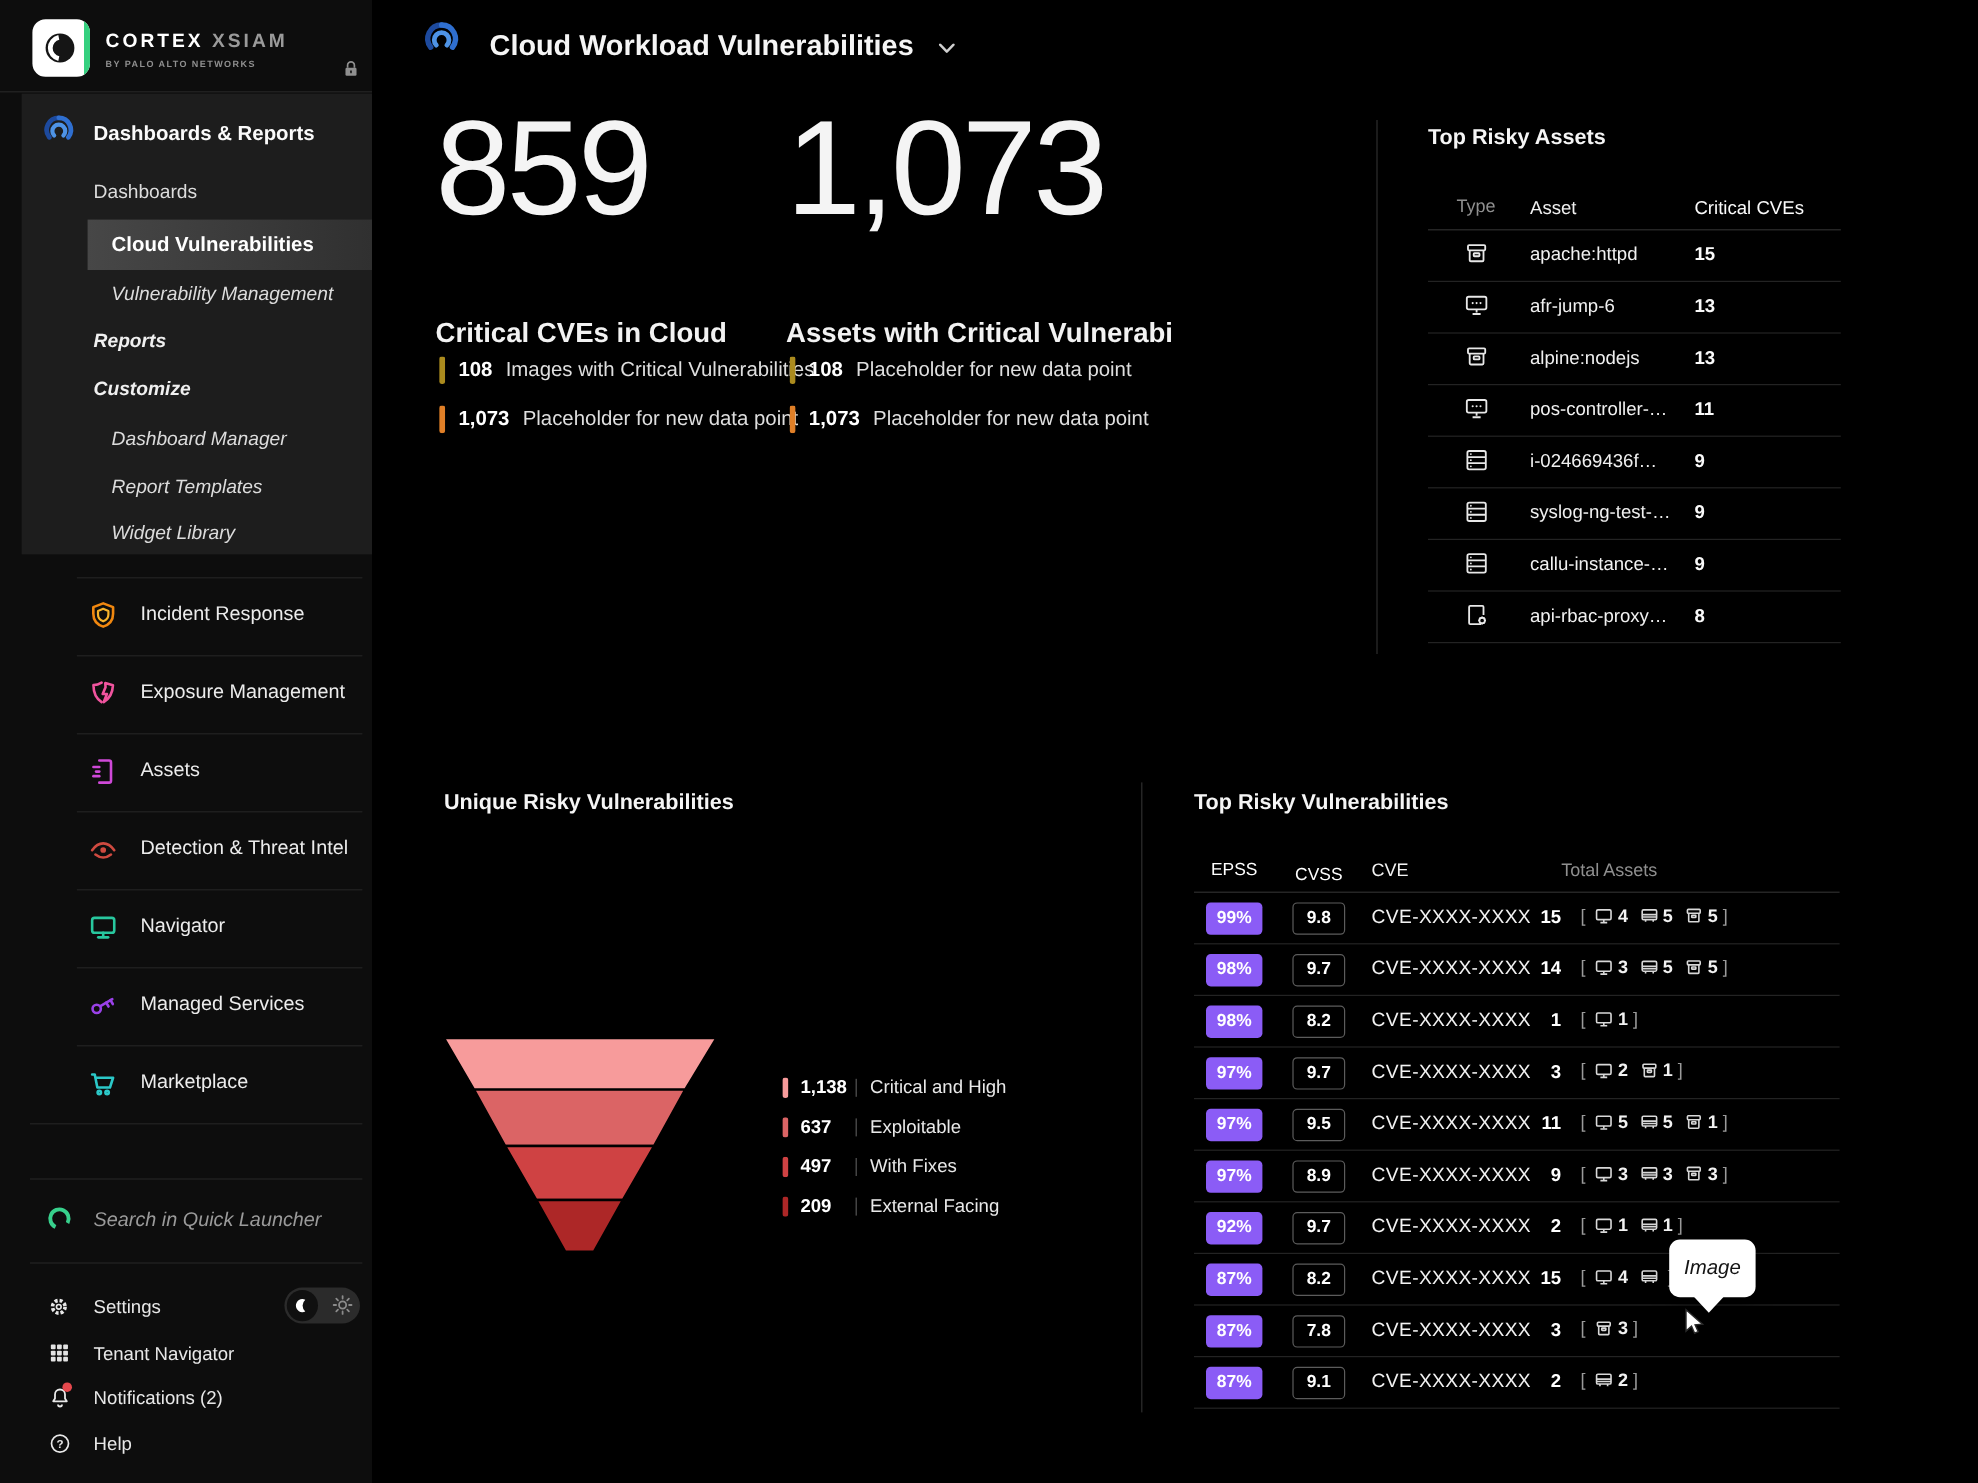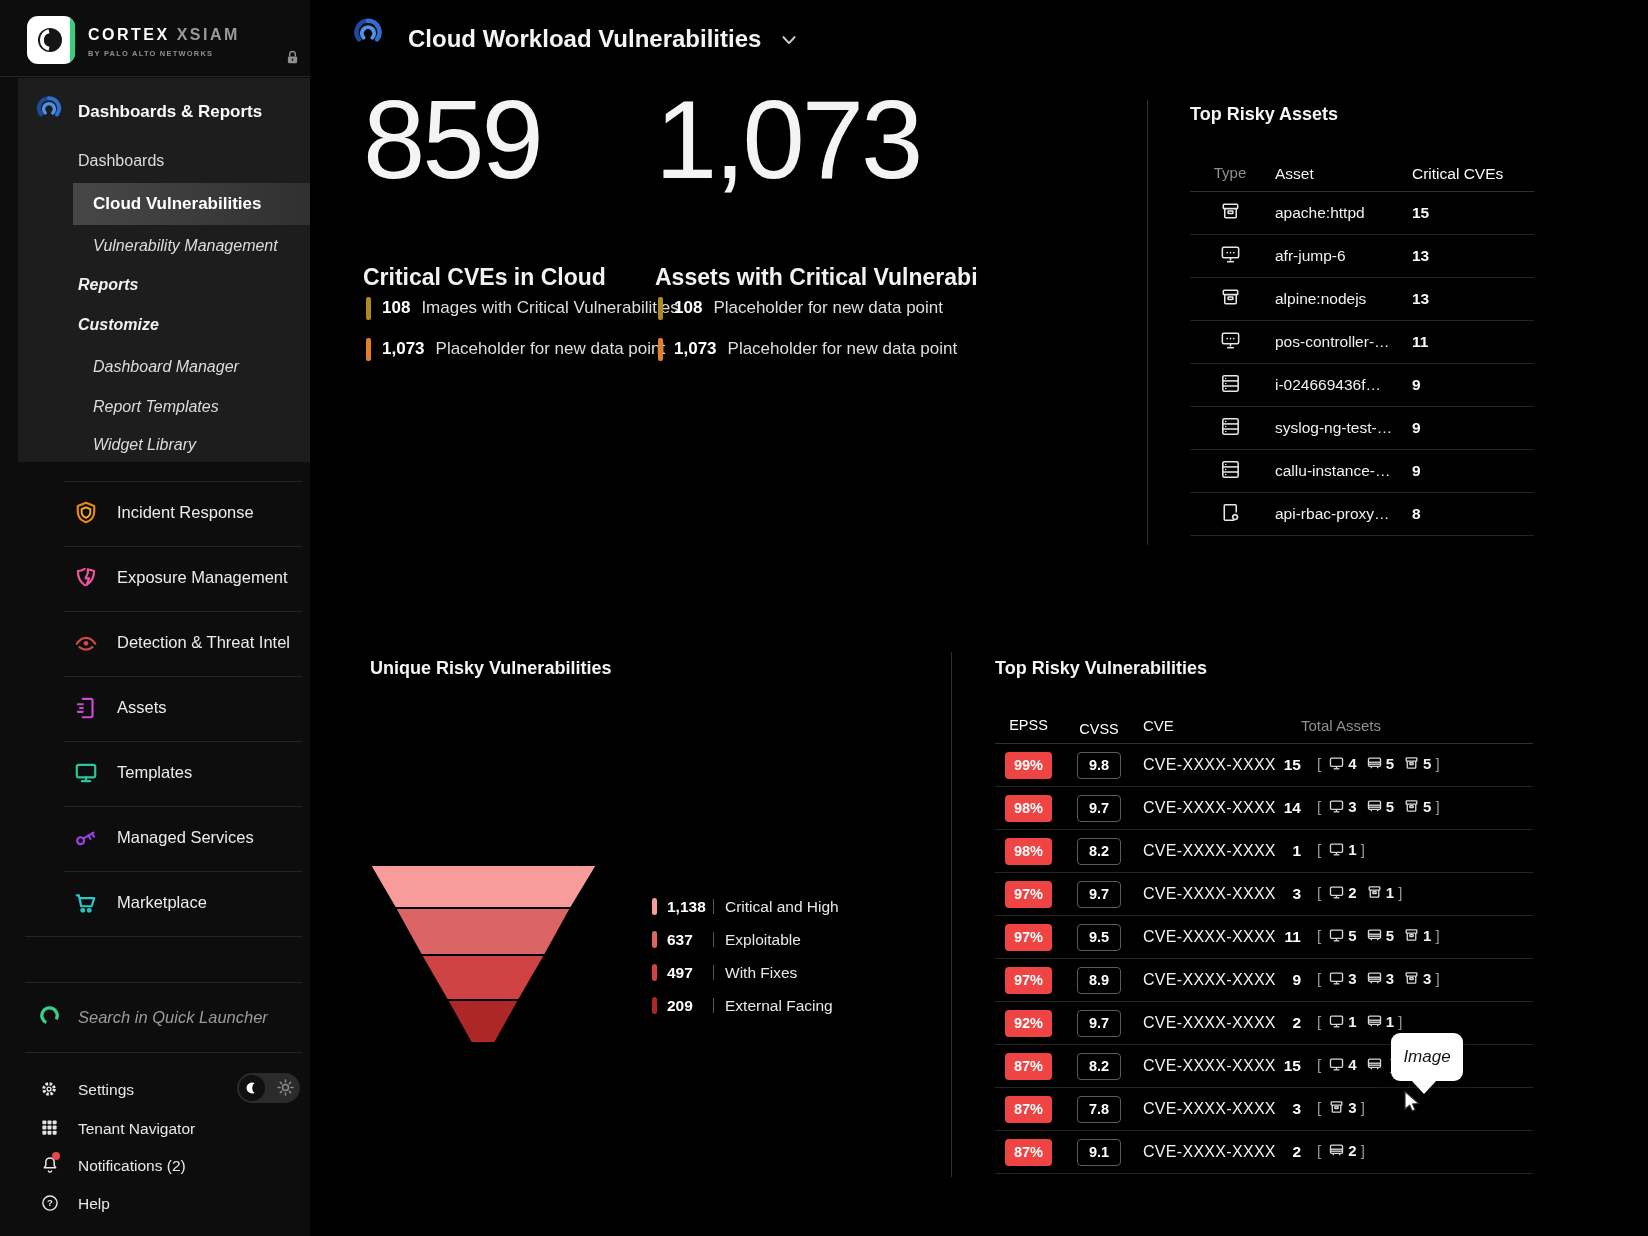--- a/index.html
+++ b/index.html
@@ -81,21 +81,21 @@
   .leg-item svg { margin-right:10px; }
   .leg-val { font-size:15.5px; font-weight:700; color:#fff; width:46px; }
   .leg-sep { width:1px; height:15px; background:#555; margin-right:11px; }
   .leg-lab { font-size:15.5px; color:#e8e8e8; }
 
   
   #vulns-table { position:absolute; left:995px; top:710px; width:538px; }
   #vulns-table .hrow { position:relative; height:34px; border-bottom:1px solid #2f2f2f; }
   .vrow { position:relative; height:43px; border-bottom:1px solid #232323; }
   .v-epss { position:absolute; left:10px; top:8px; width:47px; height:27px; line-height:27px; text-align:center;
-    background:#ef4444; color:#fff; font-size:14.5px; font-weight:700; border-radius:4px; }
+    background:#8b5cf6; color:#fff; font-size:14.5px; font-weight:700; border-radius:4px; }
   .v-epss.hd { background:none; top:7px; height:auto; line-height:normal; font-weight:400; }
   .v-cvss { position:absolute; left:82px; top:8px; width:44px; height:27px; line-height:25px; text-align:center;
     border:1px solid #5c5c5c; border-radius:4px; font-size:14.5px; font-weight:700; color:#fff; }
   .v-cvss.hd { border:none; top:7px; font-weight:400; }
   .v-cve { position:absolute; left:148px; top:12px; font-size:16px; color:#f2f2f2; letter-spacing:.3px; }
   .v-cve.hd { top:7px; font-size:15px; letter-spacing:0; }
   .v-total { position:absolute; left:276px; width:30px; text-align:right; top:12px; font-size:15.5px; font-weight:700; color:#fff; }
   .v-th-total { position:absolute; left:306px; top:7px; }
   .v-bd { position:absolute; left:322px; top:11px; display:flex; align-items:center; }
   .v-bd::before { content:'[\00a0'; color:#9a9a9a; font-size:15px; margin-right:3px; }
@@ -297,35 +297,35 @@
         <span>Incident Response</span>
       </div>
       <div class="m-item">
         <svg width="26" height="26" viewBox="0 0 24 24">
             <use href="#i-exposure"></use>
           </svg>
         <span>Exposure Management</span>
       </div>
       <div class="m-item">
         <svg width="26" height="26" viewBox="0 0 24 24">
-            <use href="#i-eye"></use>
-          </svg>
-        <span>Detection &amp; Threat Intel</span>
+            <use href="#i-assetdoc"></use>
+          </svg>
+        <span>Assets</span>
       </div>
       <div class="m-item">
         <svg width="26" height="26" viewBox="0 0 24 24">
-            <use href="#i-assetdoc"></use>
-          </svg>
-        <span>Assets</span>
+            <use href="#i-eye"></use>
+          </svg>
+        <span>Detection &amp; Threat Intel</span>
       </div>
       <div class="m-item">
         <svg width="26" height="26" viewBox="0 0 24 24">
             <use href="#i-endmon"></use>
           </svg>
-        <span>Templates</span>
+        <span>Navigator</span>
       </div>
       <div class="m-item">
         <svg width="26" height="26" viewBox="0 0 24 24">
             <use href="#i-key"></use>
           </svg>
         <span>Managed Services</span>
       </div>
       <div class="m-item">
         <svg width="26" height="26" viewBox="0 0 24 24">
             <use href="#i-cart"></use>

